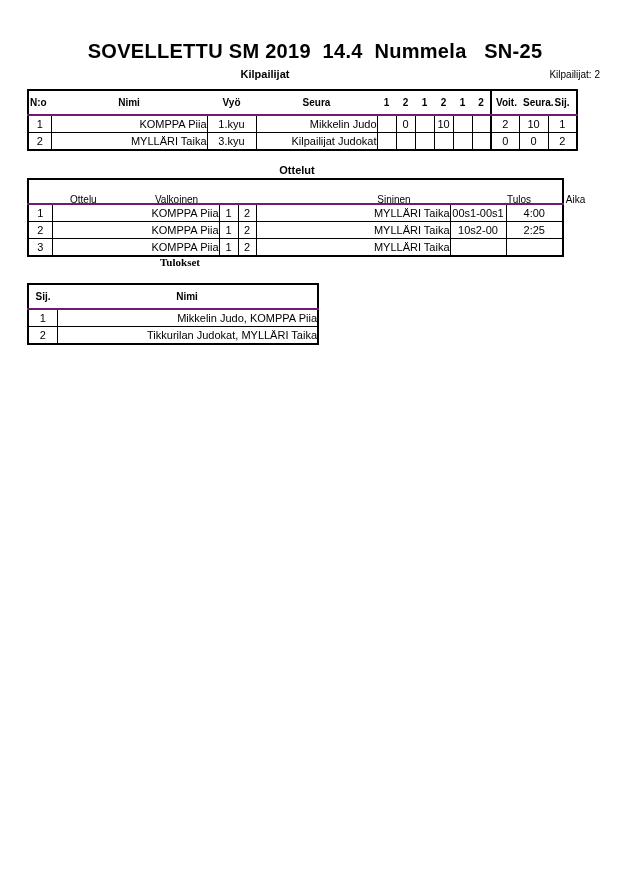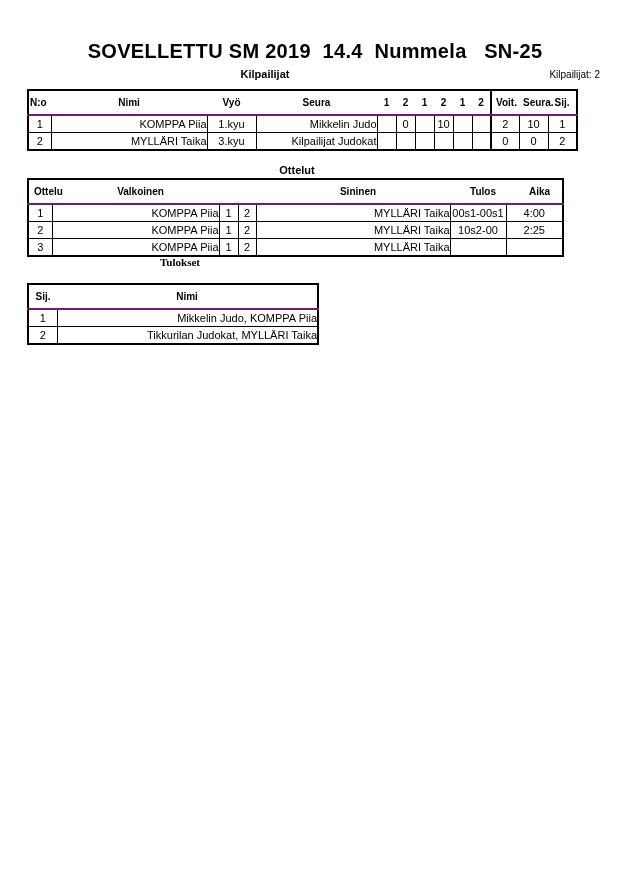--- a/index.html
+++ b/index.html
@@ -51,21 +51,21 @@
   td {
     border: 1px solid #000; padding: 0; height: 16px;
     text-align: center; white-space: nowrap; overflow: hidden;
     font-size: 11px;
   }
   td.l { text-align: right; padding-left: 5px; }
   .thick-l { border-left: 2px solid #000 !important; margin-top: 21px; }
 
   
   .mh { position: relative; height: 15px; }
-  .mh span { position: absolute; top: 0; line-height: 15px; font-weight: bold; }
+  .mh span { position: absolute; top: 8px; line-height: 15px; font-weight: normal; margin-left: 36px; }
   .mh .p-ottelu    { left: 1px; }
   .mh .p-valkoinen { left: 24px;  width: 167px; text-align: center; }
   .mh .p-sininen   { left: 228px; width: 194px; text-align: center; }
   .mh .p-tulos     { left: 422px; width: 56px;  text-align: center; }
   .mh .p-aika      { left: 478px; width: 57px;  text-align: center; }
 </style>
 </head>
 <body>
 
 <div class="page">

